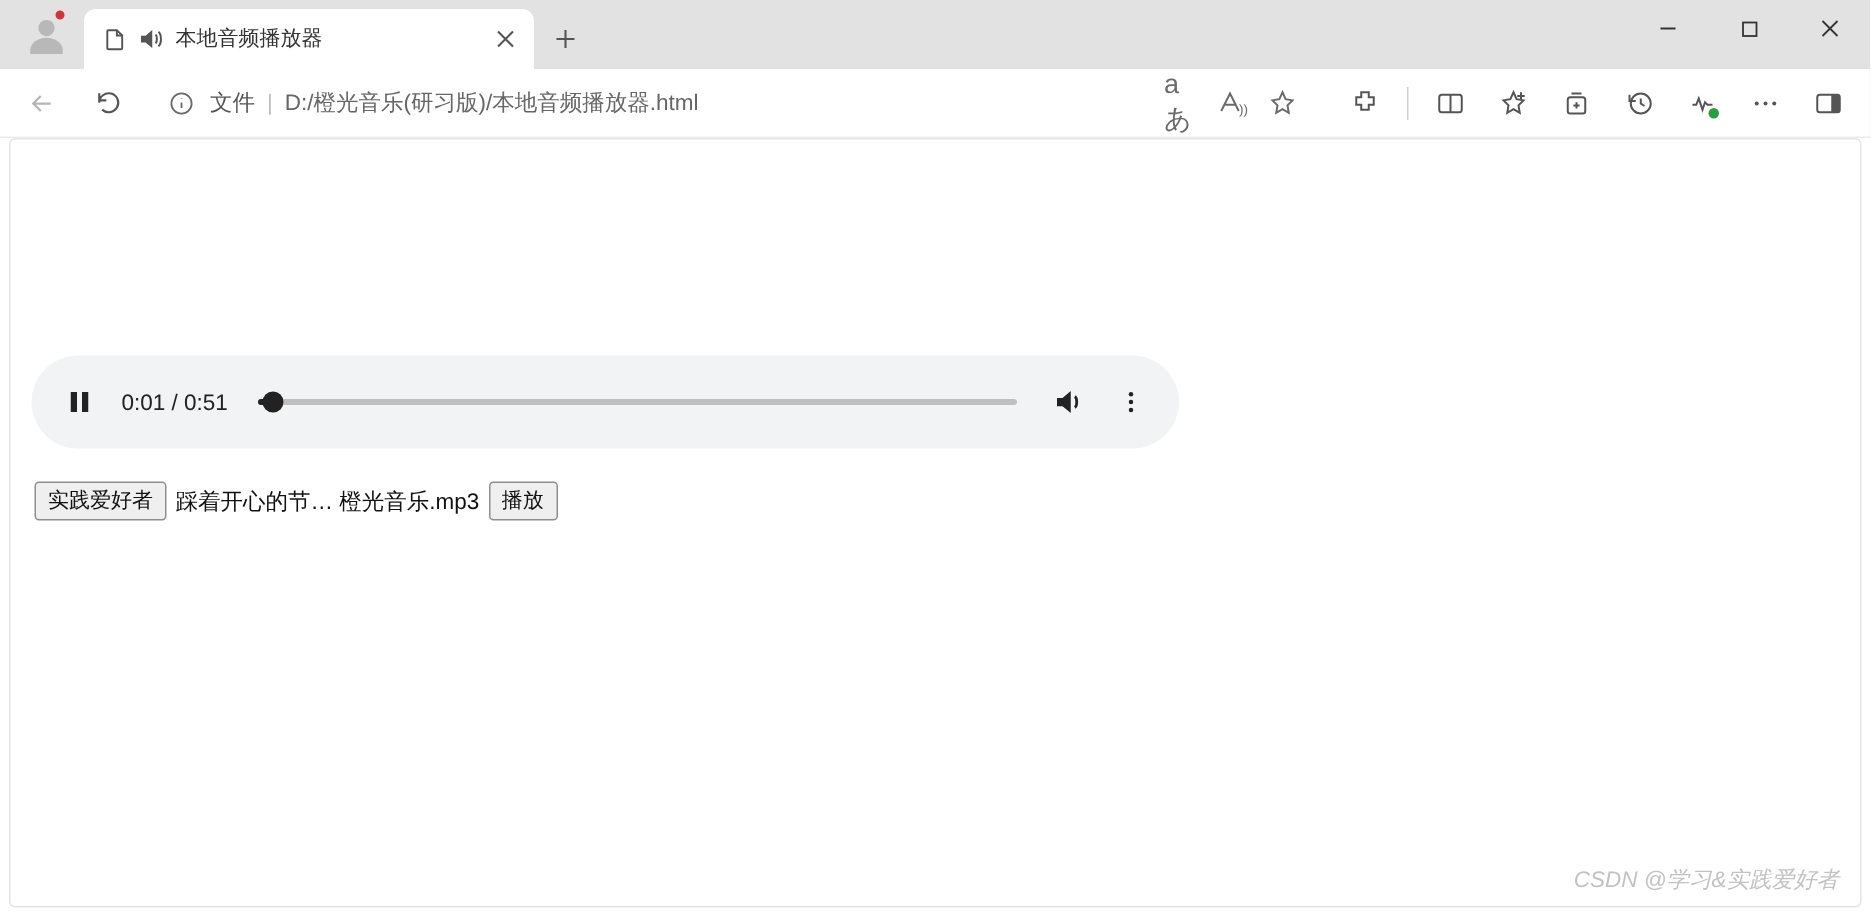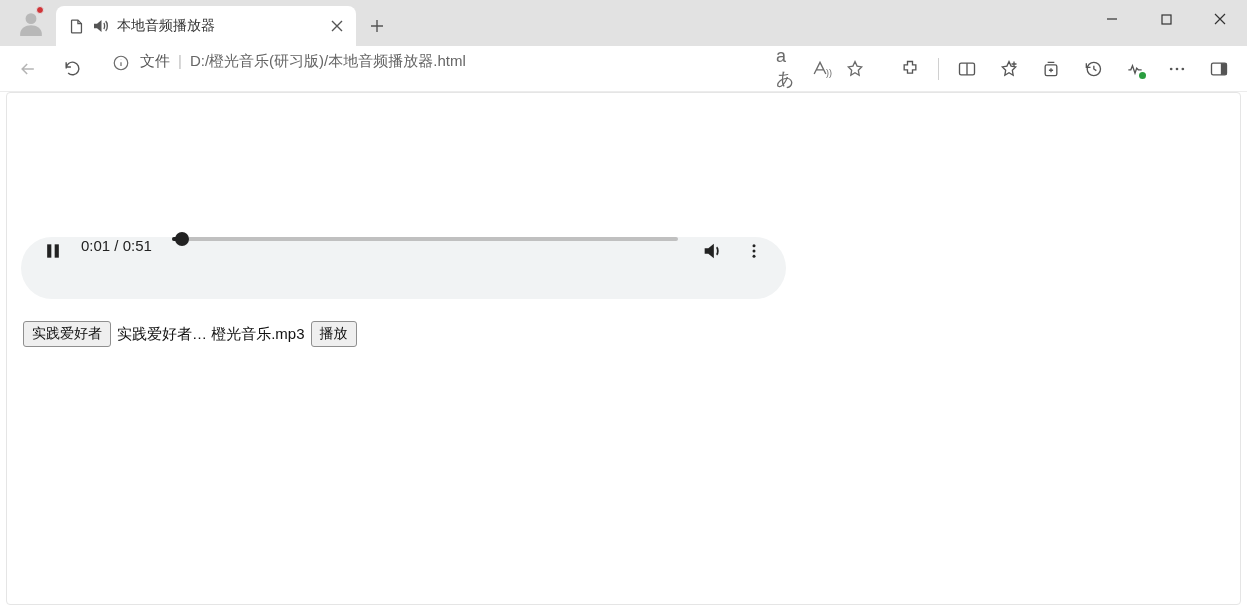--- a/index.html
+++ b/index.html
@@ -15,35 +15,35 @@
     .tab-icons { display: flex; align-items: center; gap: 6px; }
     .tab-title { flex: 1; overflow: hidden; white-space: nowrap; text-overflow: ellipsis; }
     .tab-close { width: 18px; height: 18px; display: flex; align-items: center; justify-content: center; color: #555; }
     .new-tab { width: 34px; height: 34px; display: flex; align-items: center; justify-content: center; color: #555; margin-left: 4px; margin-bottom: 3px; }
     .window-controls { position: absolute; right: 0; top: 0; display: flex; height: 38px; }
     .win-btn { width: 54px; display: flex; align-items: center; justify-content: center; color: #333; }
 
     .toolbar { height: 46px; background: #ffffff; display: flex; align-items: center; padding: 0 8px; gap: 4px; border-bottom: 1px solid #ececec; }
     .tb-btn { width: 40px; height: 40px; display: flex; align-items: center; justify-content: center; color: #555; }
     .tb-btn.disabled { color: #b5b5b5; }
-    .address-bar { flex: 1; height: 34px; display: flex; padding: 0 8px; gap: 8px; font-size: 15px; color: #333; margin: 0 6px; }
+    .address-bar { flex: 1; height: 34px; display: flex; align-items: center; padding: 0 8px; gap: 8px; font-size: 15px; color: #333; margin: 0 6px; }
     .addr-sep { color: #c0c0c0; }
     .addr-label { color: #555; }
     .addr-path { color: #666; flex: 1; overflow: hidden; white-space: nowrap; text-overflow: ellipsis; }
     .addr-actions { display: flex; align-items: center; gap: 12px; padding-right: 6px; }
     .addr-icon { width: 22px; height: 22px; color: #6b6b6b; display:flex; align-items:center; justify-content:center;}
     .right-tools { display: flex; align-items: center; gap: 2px; }
     .right-sep { width: 1px; height: 22px; background: #d0d0d0; margin: 0 6px; }
 
     
     .viewport { position: absolute; left: 6px; right: 6px; top: 92px; bottom: 6px; background: #ffffff; border: 1px solid #e5e5e5; border-radius: 4px; padding: 8px; }
 
     
     .audio-wrap { margin-top: 136px; }
-    .audio-player { width: 765px; height: 62px; background: #f1f3f4; border-radius: 40px; margin-left: 6px; display: flex; padding: 0 18px; gap: 14px; }
+    .audio-player { width: 765px; height: 62px; background: #f1f3f4; border-radius: 40px; margin-left: 6px; display: flex; align-items: center; padding: 0 18px; gap: 14px; }
     .play-pause { width: 28px; height: 28px; display: flex; align-items: center; justify-content: center; color: #222; cursor: pointer; }
     .time-display { font-size: 15px; color: #222; white-space: nowrap; }
     .seekbar { flex: 1; height: 4px; background: #c0c0c0; border-radius: 2px; position: relative; margin: 0 6px; }
     .seekbar-fill { position: absolute; left: 0; top: 0; height: 4px; background: #222; border-radius: 2px; }
     .seekbar-thumb { position: absolute; width: 14px; height: 14px; background: #222; border-radius: 50%; top: 50%; transform: translate(-50%, -50%); }
     .volume-btn, .menu-btn { width: 28px; height: 28px; display:flex; align-items:center; justify-content:center; color:#222; cursor: pointer; }
 
     
     .file-row { margin-top: 22px; margin-left: 8px; display: flex; align-items: center; gap: 6px; font-size: 15px; color: #111; }
     .btn { background: #efefef; border: 1px solid #8f8f8f; border-radius: 3px; padding: 3px 8px; font-size: 14px; color: #111; cursor: pointer; font-family: inherit; }
@@ -228,17 +228,18 @@
             <circle cx="12" cy="5" r="2"></circle>
             <circle cx="12" cy="12" r="2"></circle>
             <circle cx="12" cy="19" r="2"></circle>
           </svg>
       </div>
     </div>
   </div>
 
   <div class="file-row">
     <button class="btn">实践爱好者</button>
-    <span class="file-name">实践爱好者… 橙光音乐.mp3</span>
+    <span class="file-name">踩着开心的节… 橙光音乐.mp3</span>
     <button class="btn">播放</button>
   </div>
 
+  <div class="watermark">CSDN @学习&amp;实践爱好者</div>
 </div>
 
 </body></html>

